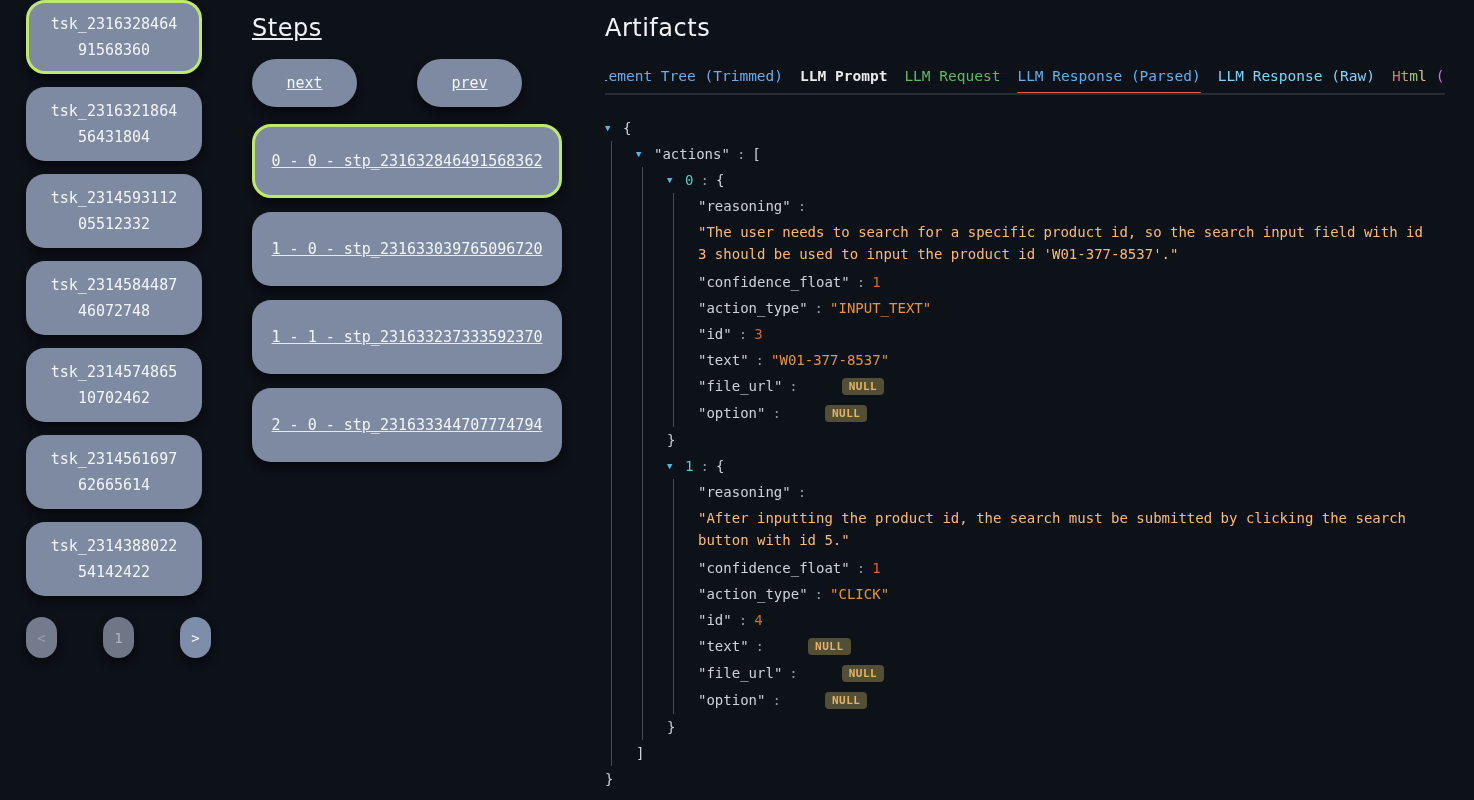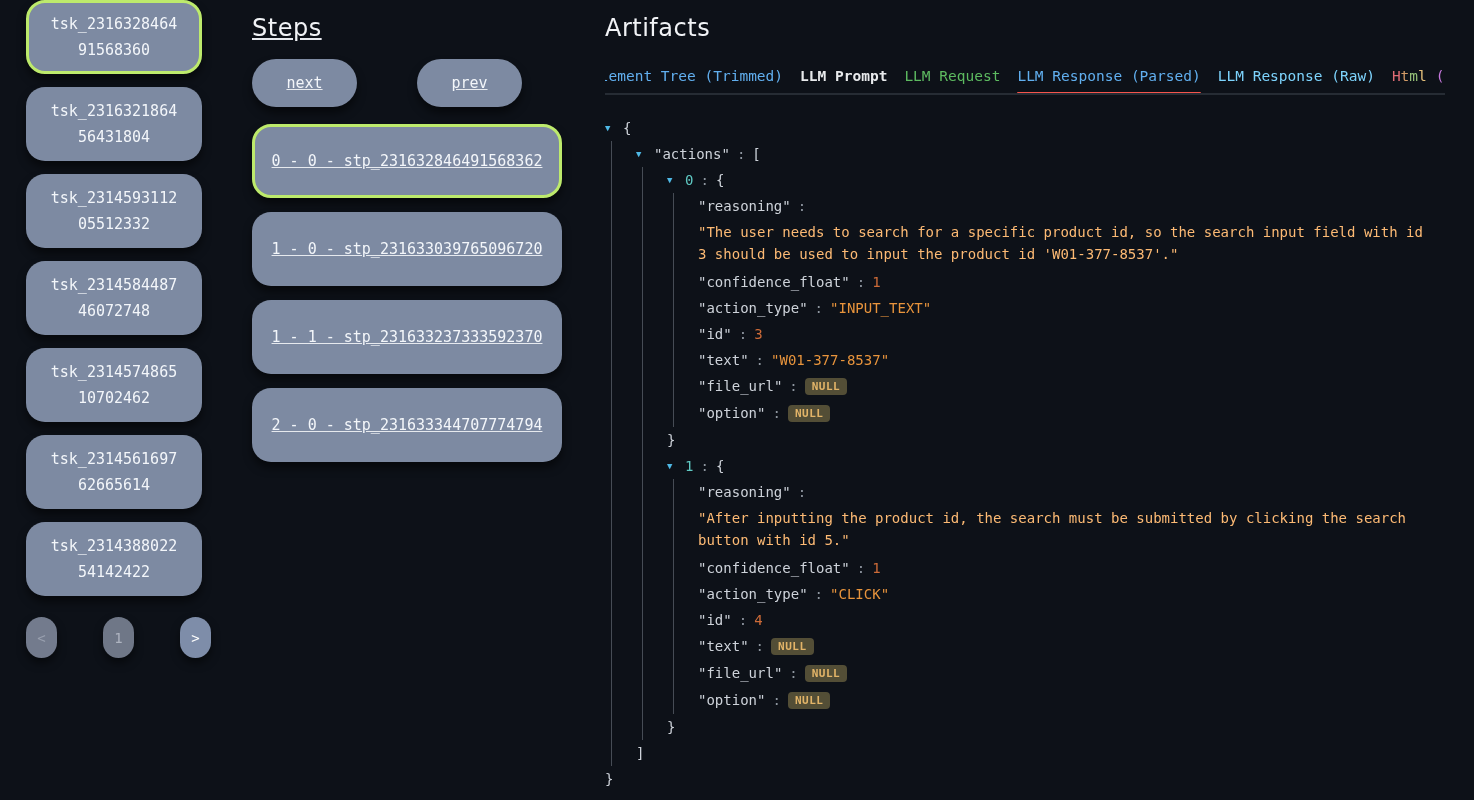--- a/index.html
+++ b/index.html
@@ -79,21 +79,21 @@
   .num { color:#cd6b38; }
   .str { color:#e8943c; }
   .str::before,.str::after { content:'"'; }
   .strblock {
     max-width:730px; white-space:normal; line-height:22px;
     margin:2px 0 4px 0; color:#fdba74; word-wrap:break-word;
   }
   .strblock::before,.strblock::after { content:'"'; }
   .null {
     background:#534e36; color:#e2b468; font-size:11px; font-weight:bold;
-    padding:2px 7px; border-radius:4px; letter-spacing:.5px; vertical-align:1px;
+    padding:2px 7px; border-radius:4px; letter-spacing:.5px; vertical-align:1px;margin-left:37px;
   }
 </style>
 </head>
 <body>
 
 <div class="col col-tasks">
 
   <div class="btn task-btn selected">tsk_231632846491568360</div>
   <div class="btn task-btn">tsk_231632186456431804</div>
   <div class="btn task-btn">tsk_231459311205512332</div>

